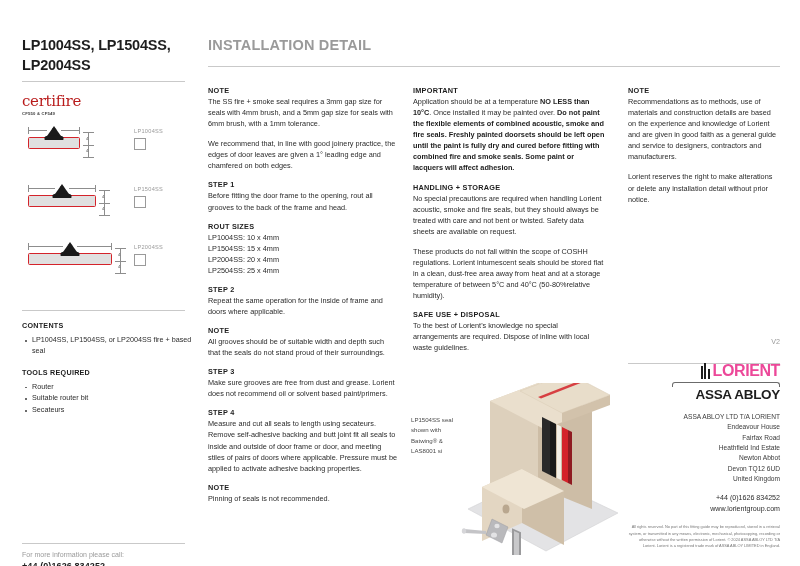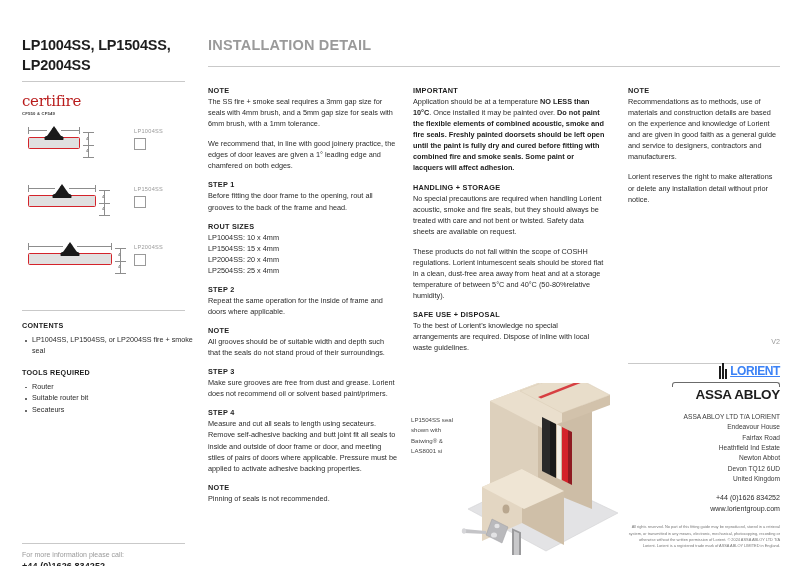--- a/index.html
+++ b/index.html
@@ -295,26 +295,25 @@
   }
   .lorient-logo {
     display: flex;
     align-items: center;
     justify-content: flex-end;
     gap: 3px;
   }
   .lorient-bars { display: flex; gap: 1.2px; align-items: flex-end; }
   .lbar { width: 2px; background: #1d1d1d; }
   .lorient-word {
-    font-size: 12px;
-    font-weight: bold;
-    color: #3b82f6;
+    font-size: 16px;
+    font-weight: bold;
+    color: #ec4899;
     letter-spacing: -0.4px;
     line-height: 1;
-    text-decoration: underline;
   }
   .brace {
     margin: 3px 0 1px auto;
     width: 108px; height: 5px;
     border: 1px solid #6b6b6b;
     border-bottom: none;
     border-radius: 3px 3px 0 0;
   }
   .assa {
     font-size: 13.5px;
@@ -453,21 +452,21 @@
             <div class="seal-opt-label">LP2004SS</div>
             <div class="checkbox"></div>
           </div>
         </div>
       </div>
 
     <hr class="rule-left2">
 
     <div class="sec-head">CONTENTS</div>
     <ul class="bullets" id="contents-list">
-        <li>LP1004SS, LP1504SS, or LP2004SS fire + smoke seal</li>
+        <li>LP1004SS, LP1504SS, or LP2004SS fire + based seal</li>
       </ul>
 
     <div class="sec-head">TOOLS REQUIRED</div>
     <ul class="bullets" id="tools-list">
         <li>Router</li>
         <li>Suitable router bit</li>
         <li>Secateurs</li>
       </ul>
   </div>
 

